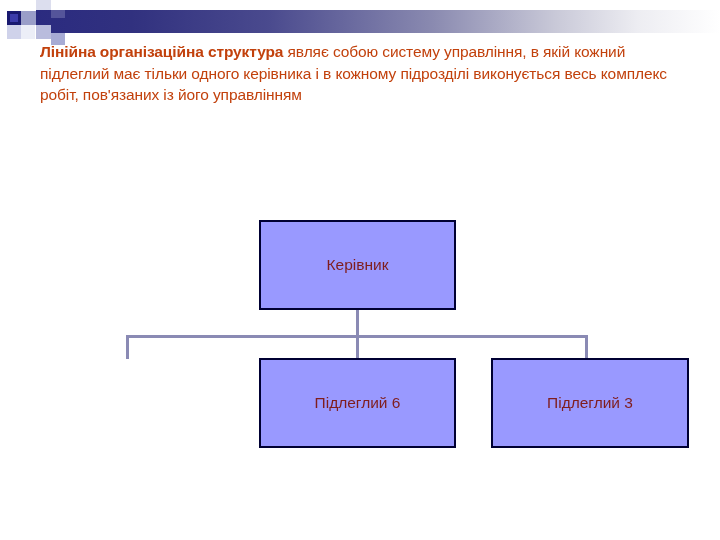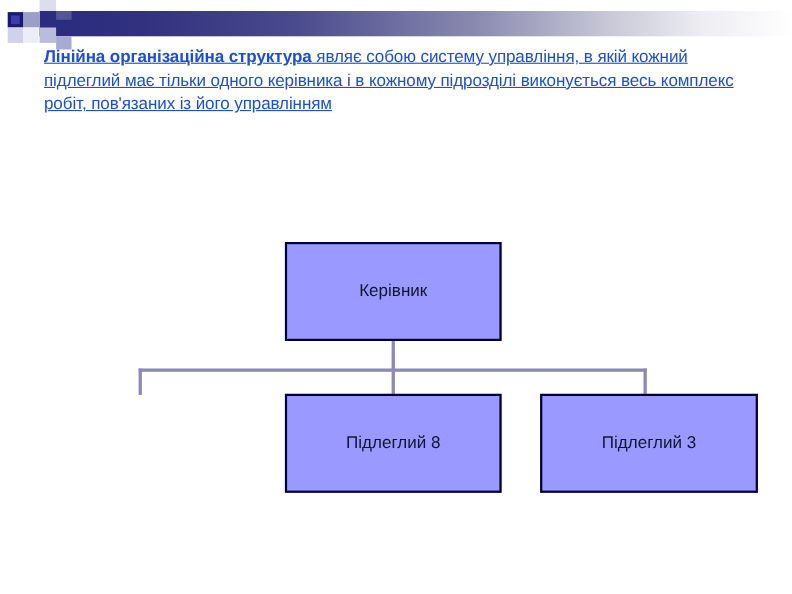--- a/index.html
+++ b/index.html
@@ -92,23 +92,22 @@
   }
 
   
   #body-text {
     position: absolute;
     left: 40px;
     top: 41px;
     width: 650px;
     font-size: 15.5px;
     line-height: 21.6px;
-    color: #1d4ed8;
+    color: #c2410c;
     letter-spacing: -0.1px;
-    text-decoration: underline;
   }
   #body-text .lead {
     font-weight: bold;
   }
 
   
   #org-chart {
     position: absolute;
     left: 0;
     top: 180px;
@@ -116,21 +115,21 @@
     height: 290px;
   }
   .node {
     position: absolute;
     background: #9999ff;
     border: 2px solid #000033;
     box-sizing: border-box;
     display: flex;
     align-items: center;
     justify-content: center;
-    color: #0f172a;
+    color: #7f1d1d;
     font-size: 15.5px;
     font-family: "Liberation Sans", sans-serif;
   }
   #node-manager {
     left: 259px;
     top: 40px;
     width: 197px;
     height: 90px;
   }
   #node-sub-1 {
@@ -212,20 +211,20 @@
   <div class="conn conn-drop-1"></div>
   <div class="conn conn-drop-2"></div>
   <div class="conn conn-drop-3"></div>
 
   <div class="node" id="node-manager">
     <span>Керівник</span>
   </div>
 
 
   <div class="node" id="node-sub-2">
-    <span>Підлеглий 8</span>
+    <span>Підлеглий 6</span>
   </div>
 
   <div class="node" id="node-sub-3">
     <span>Підлеглий 3</span>
   </div>
 
 </div>
 
 </body></html>

